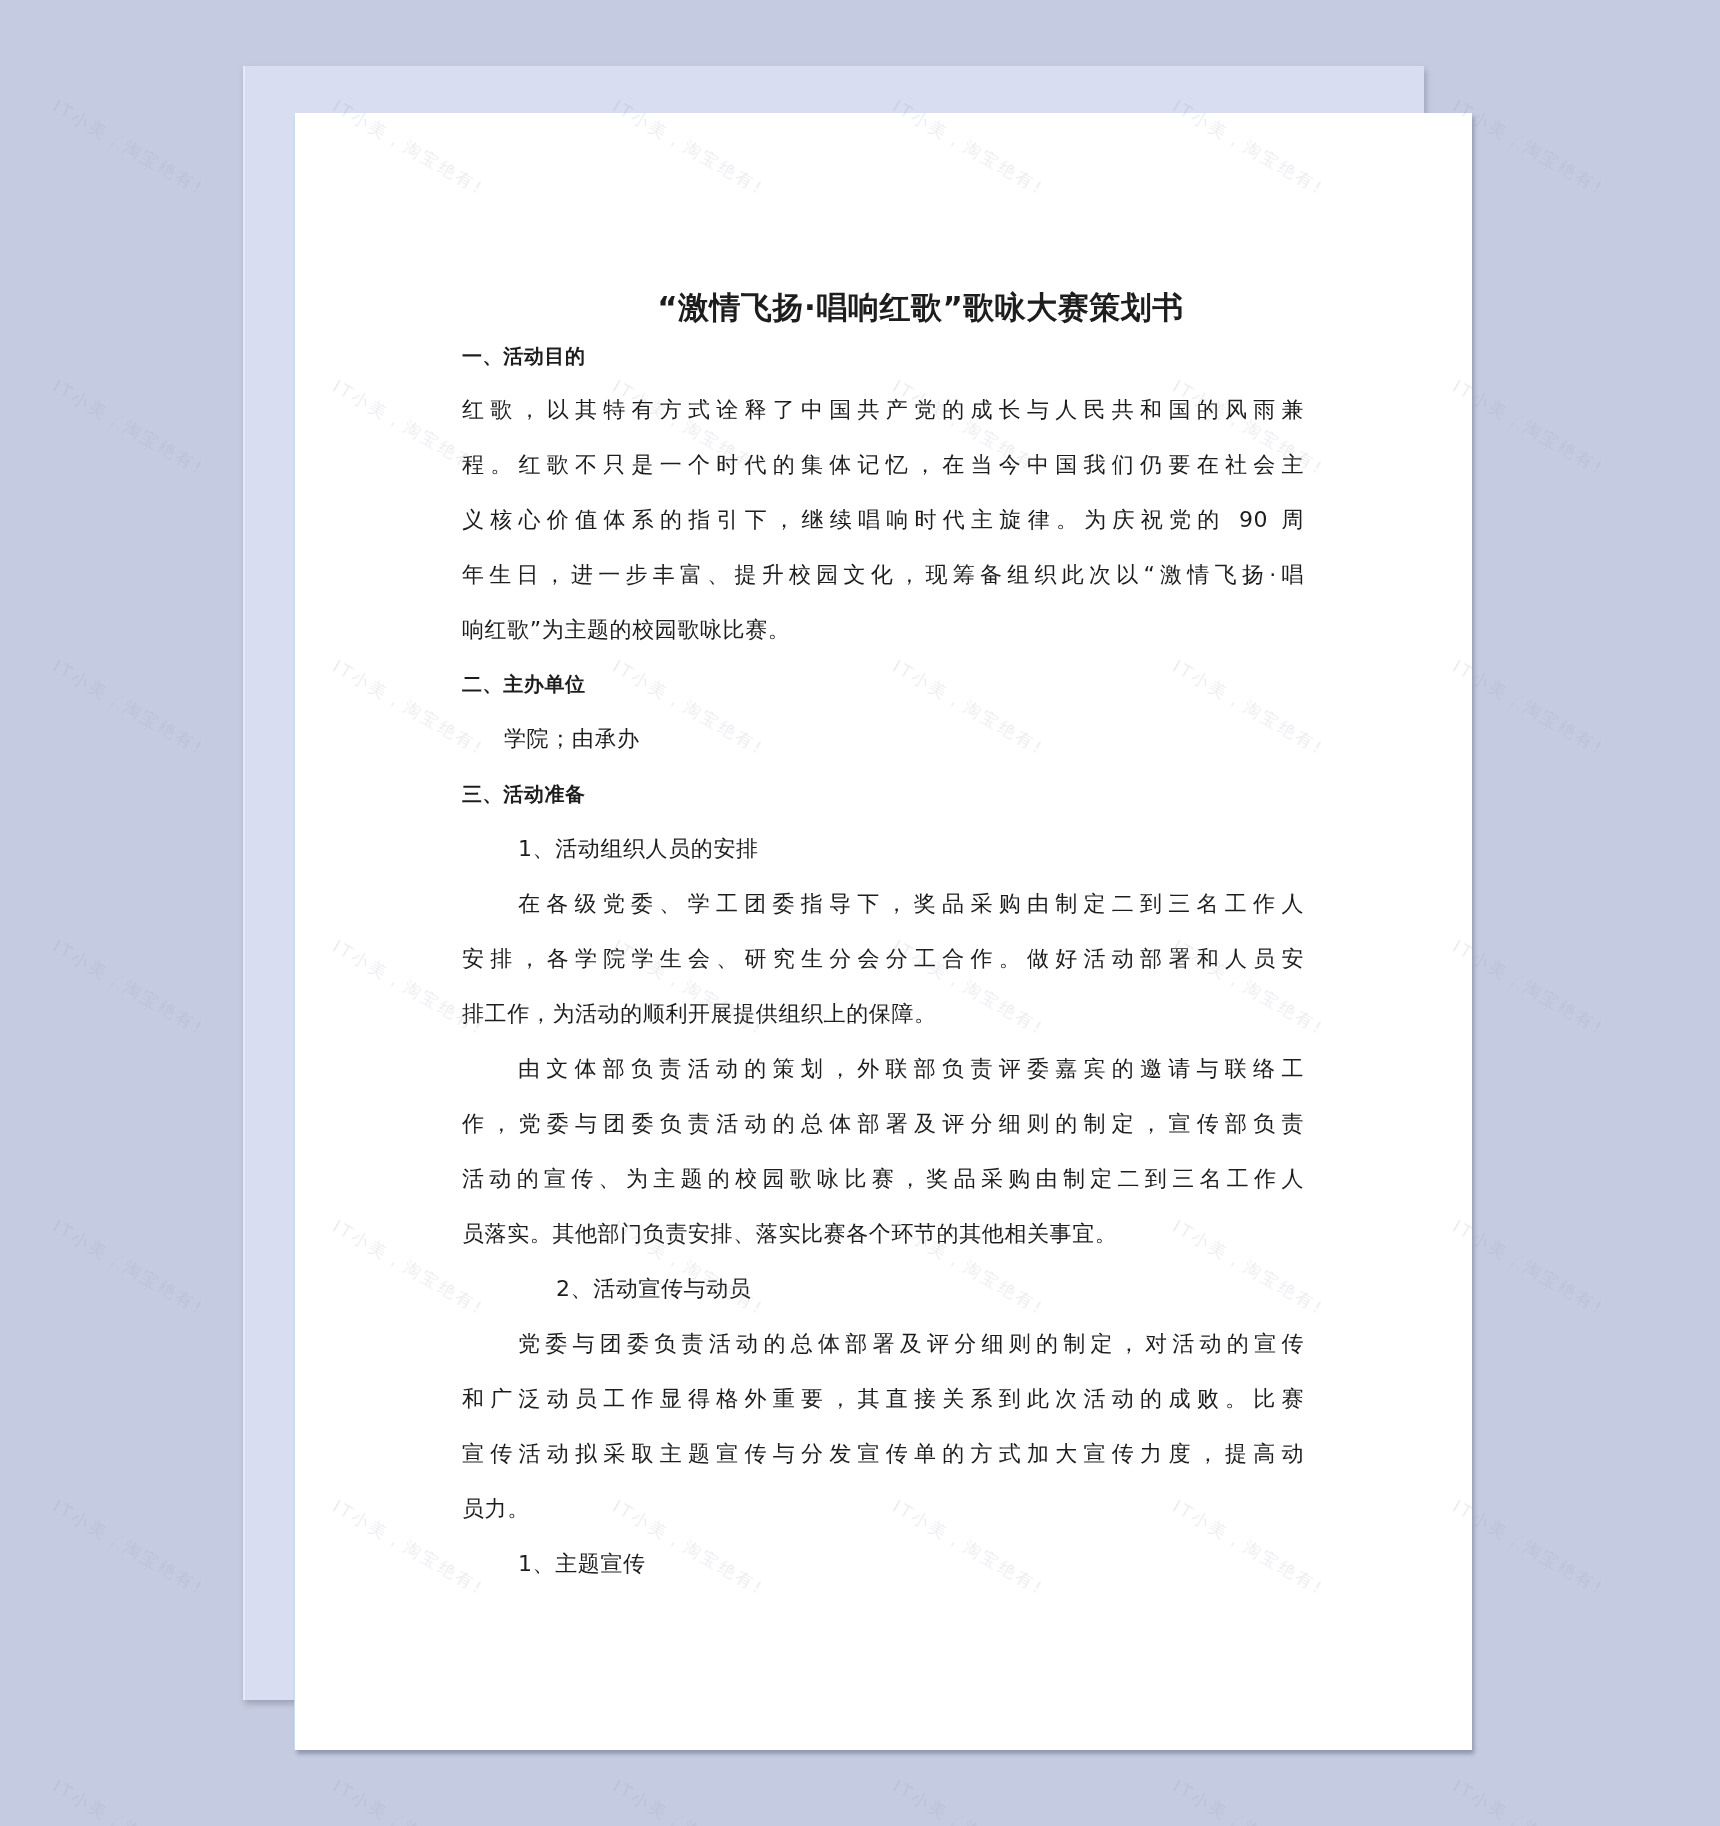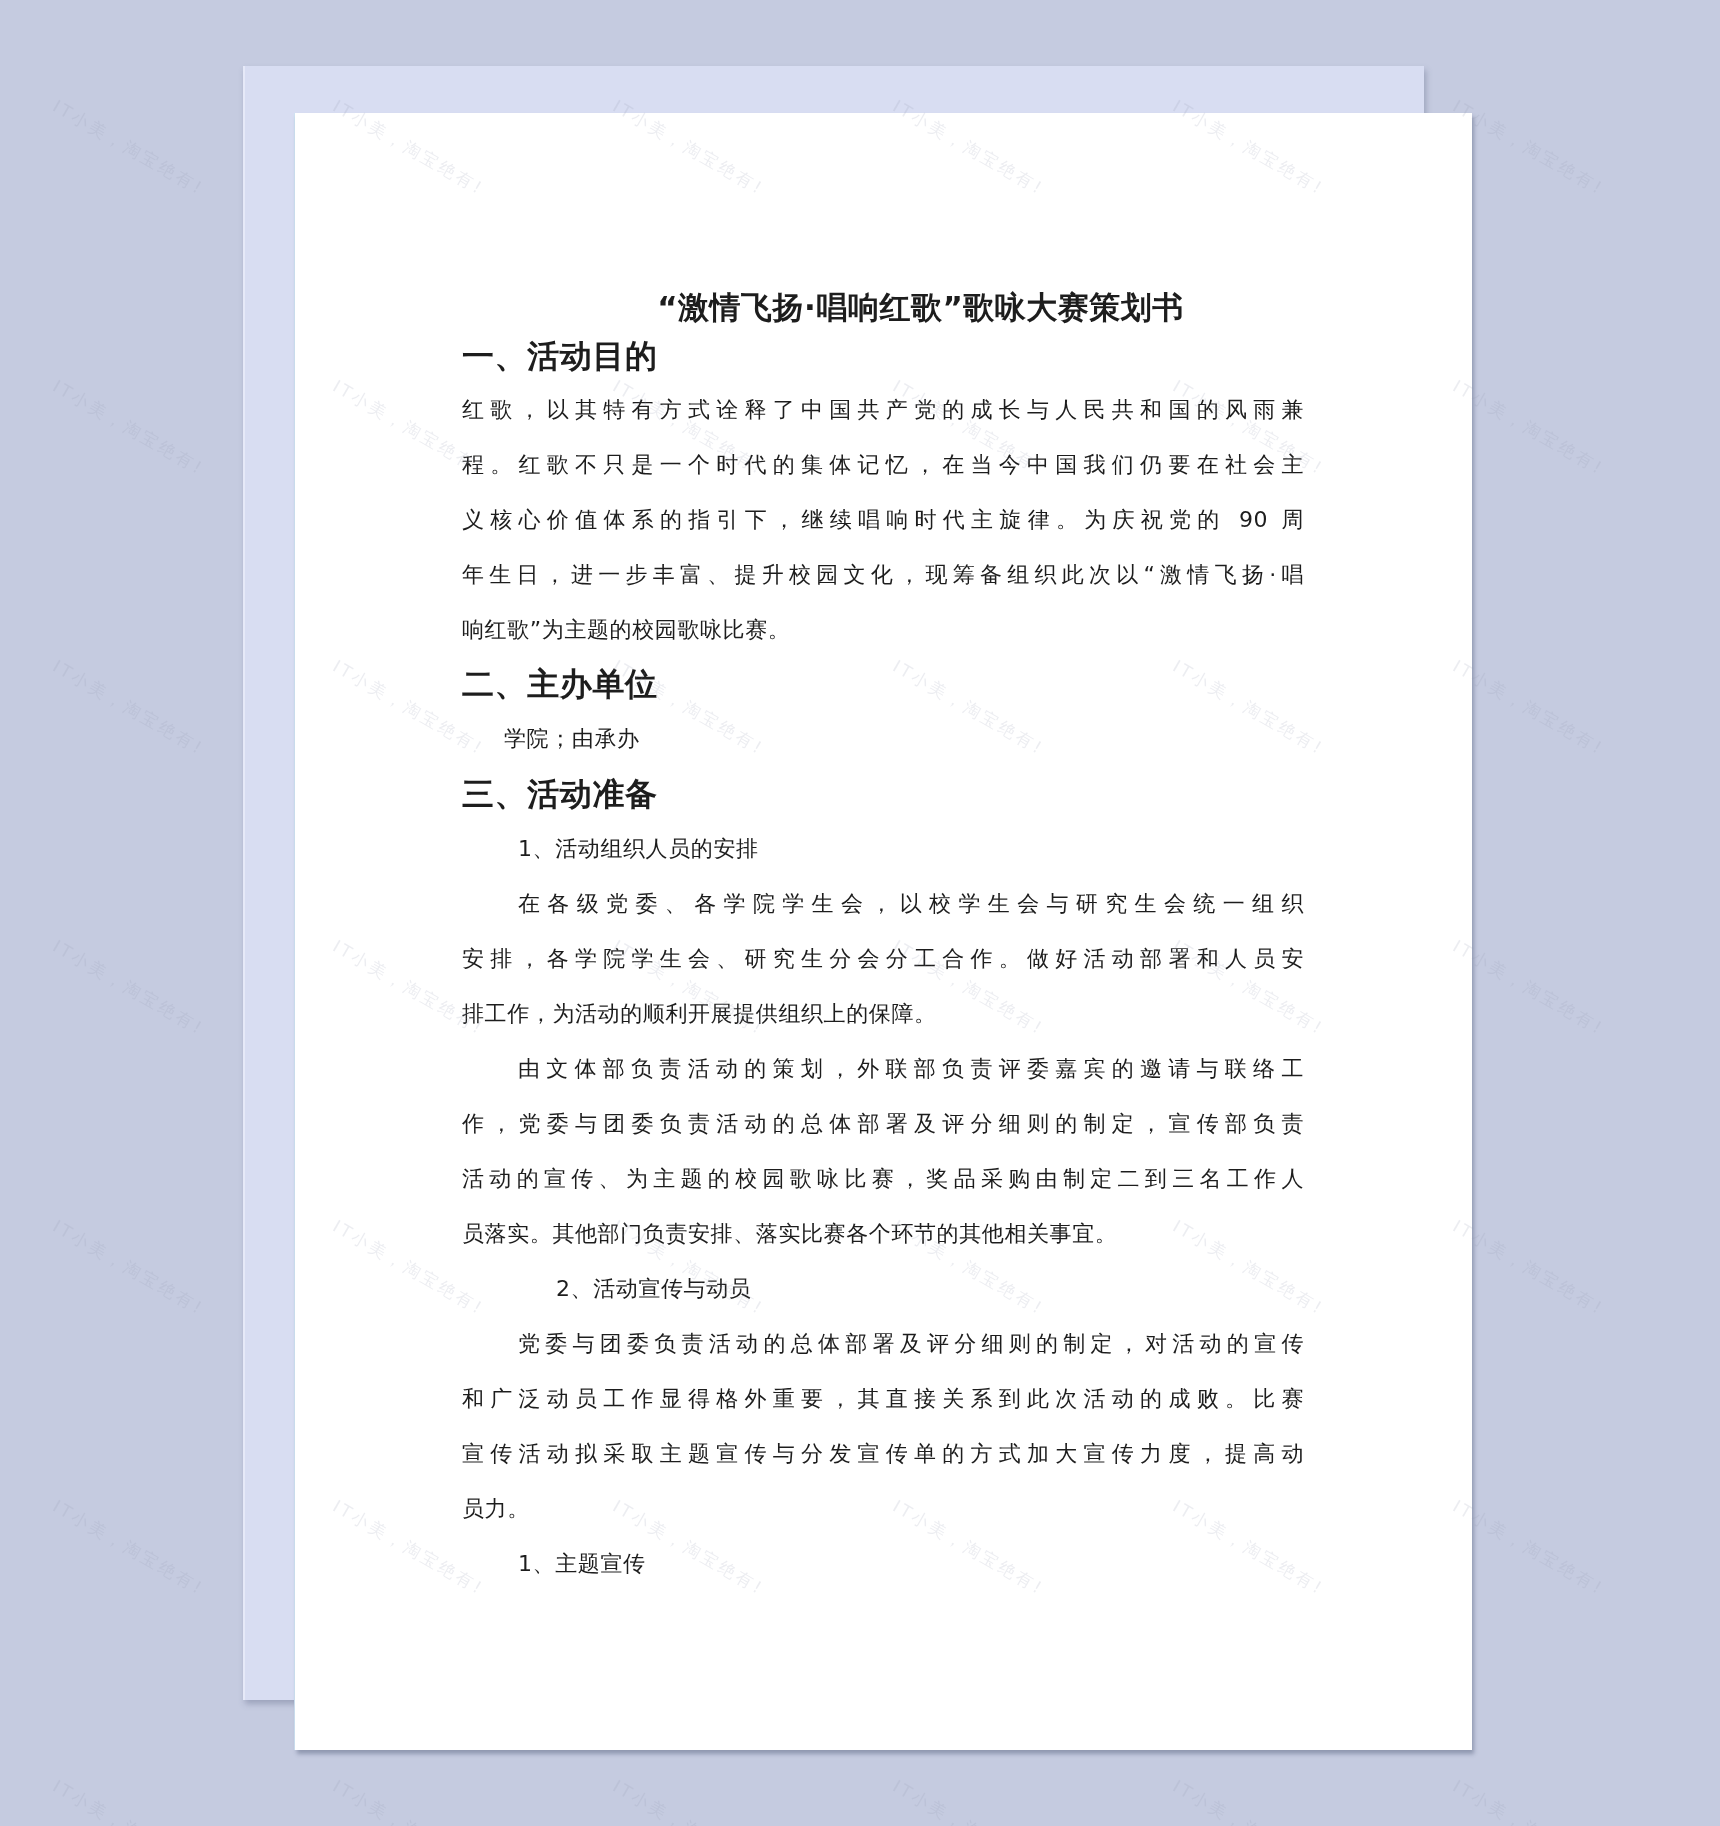--- a/index.html
+++ b/index.html
@@ -76,21 +76,21 @@
     .line {
       position: absolute;
       left: 0;
       font-size: 22px;
       line-height: 40px;
       white-space: nowrap;
       letter-spacing: 0.6px;
     }
     .heading {
       font-weight: bold;
-      font-size: 32px;
+      font-size: 20px;
     }
     .indent-1 { left: 42px; }
     .indent-2 { left: 56px; }
     .indent-3 { left: 70px; margin-left: 24px; }
     .justify {
       width: 842px;
       text-align-last: justify;
       text-align: justify;
     }
   </style>
@@ -110,21 +110,21 @@
   <div class="line justify" style="top:220px;">义核心价值体系的指引下，继续唱响时代主旋律。为庆祝党的 90 周</div>
   <div class="line justify" style="top:275px;">年生日，进一步丰富、提升校园文化，现筹备组织此次以“激情飞扬·唱</div>
   <div class="line" style="top:330px;">响红歌”为主题的校园歌咏比赛。</div>
 
   <div class="line heading" style="top:384px;">二、主办单位</div>
   <div class="line indent-1" style="top:439px;">学院；由承办</div>
 
   <div class="line heading" style="top:494px;">三、活动准备</div>
   <div class="line indent-2" style="top:549px;">1、活动组织人员的安排</div>
 
-  <div class="line" style="top:604px; left:56px; width:786px; text-align:justify; text-align-last:justify;">在各级党委、各学院学生会，以校学生会与研究生会统一组织</div>
+  <div class="line" style="top:604px; left:56px; width:786px; text-align:justify; text-align-last:justify;">在各级党委、学工团委指导下，奖品采购由制定二到三名工作人</div>
   <div class="line justify" style="top:659px;">安排，各学院学生会、研究生分会分工合作。做好活动部署和人员安</div>
   <div class="line" style="top:714px;">排工作，为活动的顺利开展提供组织上的保障。</div>
 
   <div class="line" style="top:769px; left:56px; width:786px; text-align:justify; text-align-last:justify;">由文体部负责活动的策划，外联部负责评委嘉宾的邀请与联络工</div>
   <div class="line justify" style="top:824px;">作，党委与团委负责活动的总体部署及评分细则的制定，宣传部负责</div>
   <div class="line justify" style="top:879px;">活动的宣传、为主题的校园歌咏比赛，奖品采购由制定二到三名工作人</div>
   <div class="line" style="top:934px;">员落实。其他部门负责安排、落实比赛各个环节的其他相关事宜。</div>
 
   <div class="line indent-3" style="top:989px;">2、活动宣传与动员</div>
 

